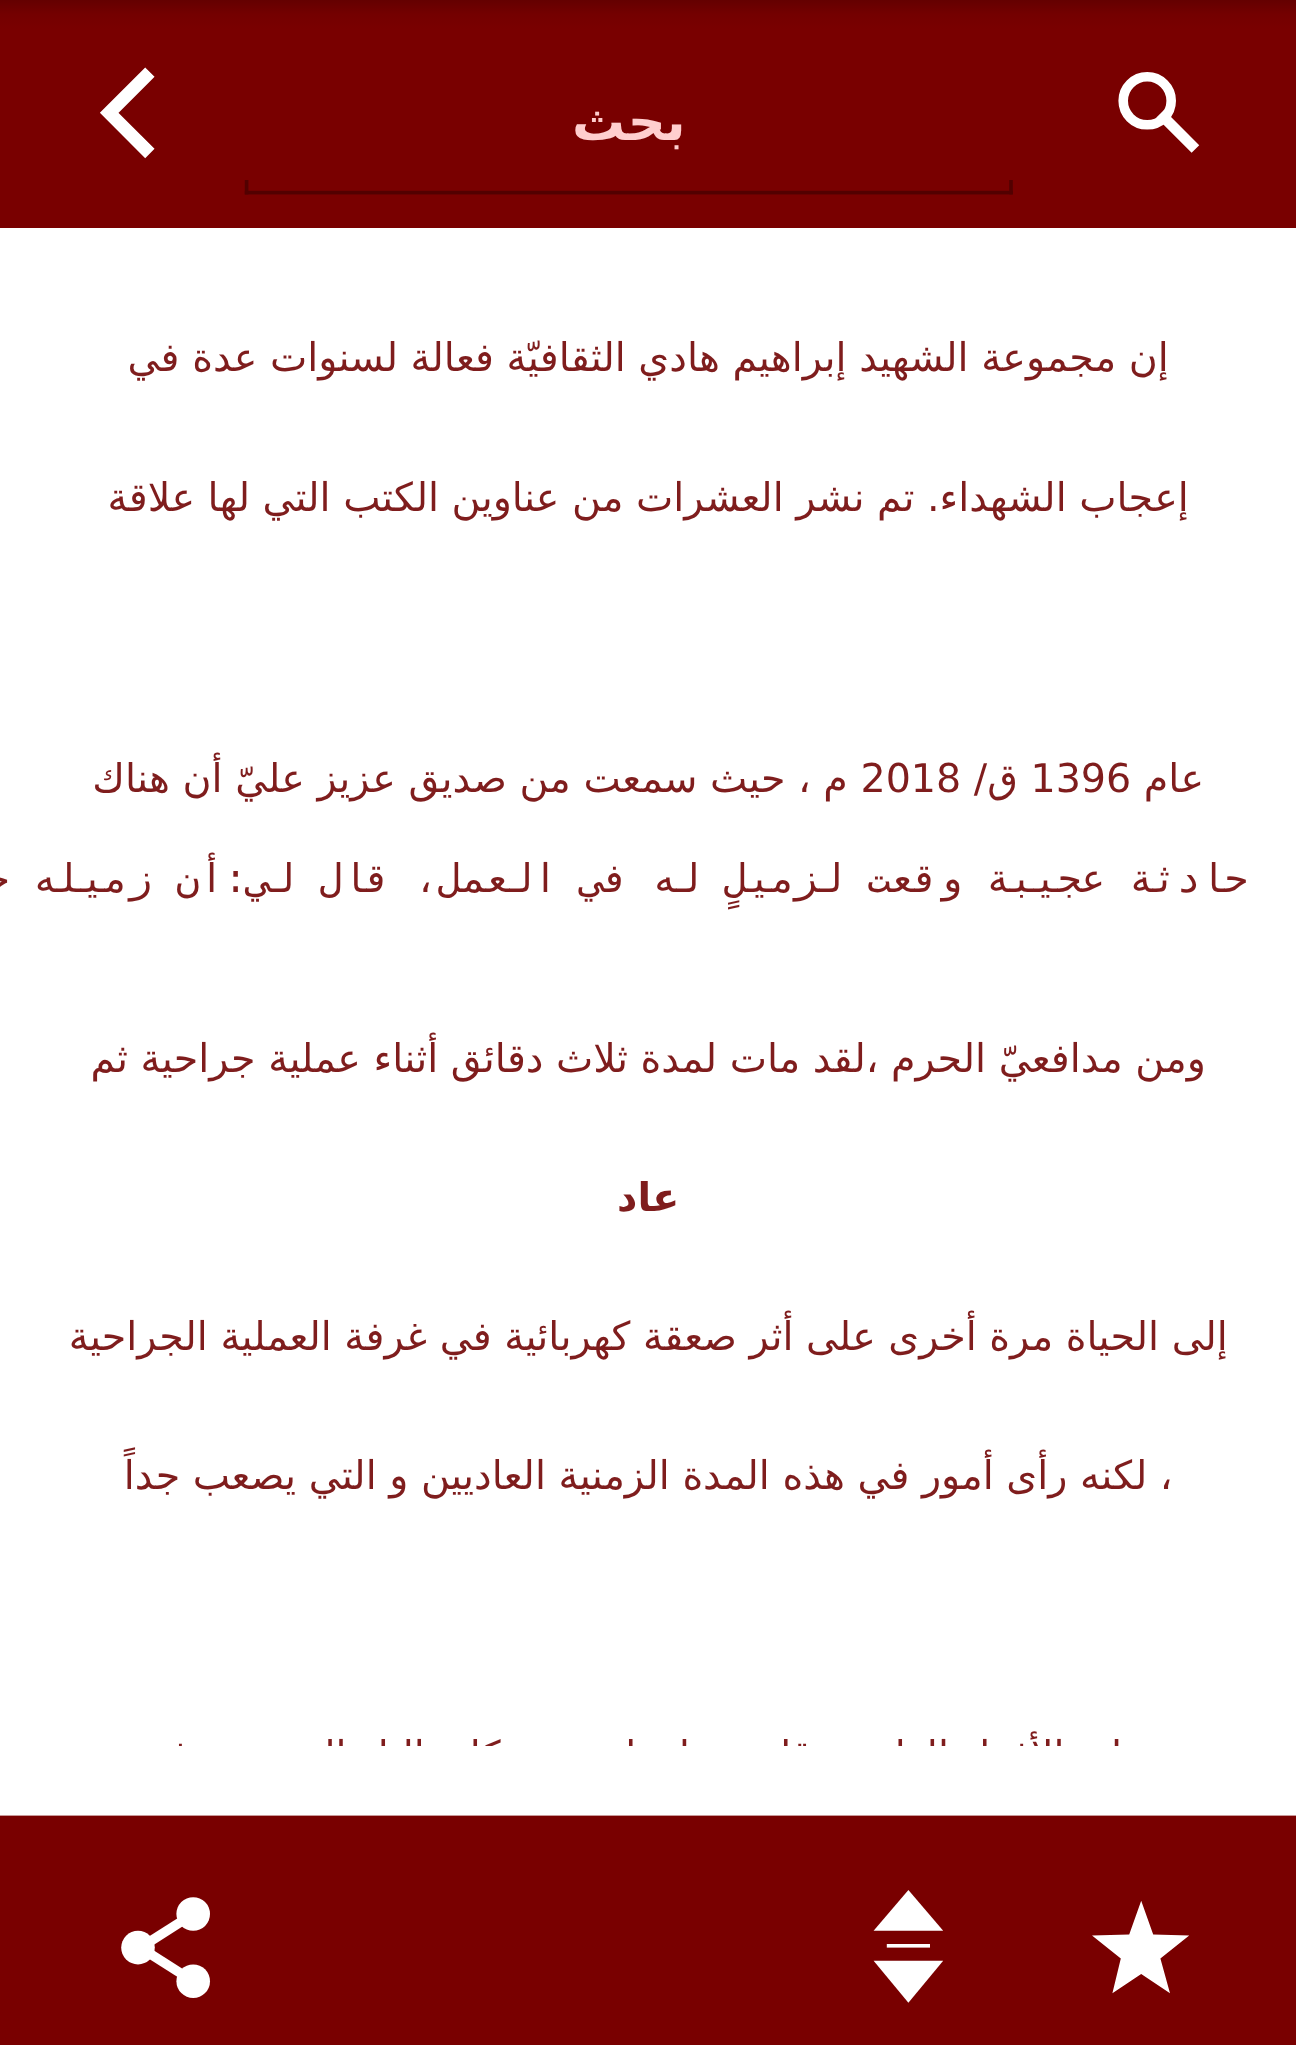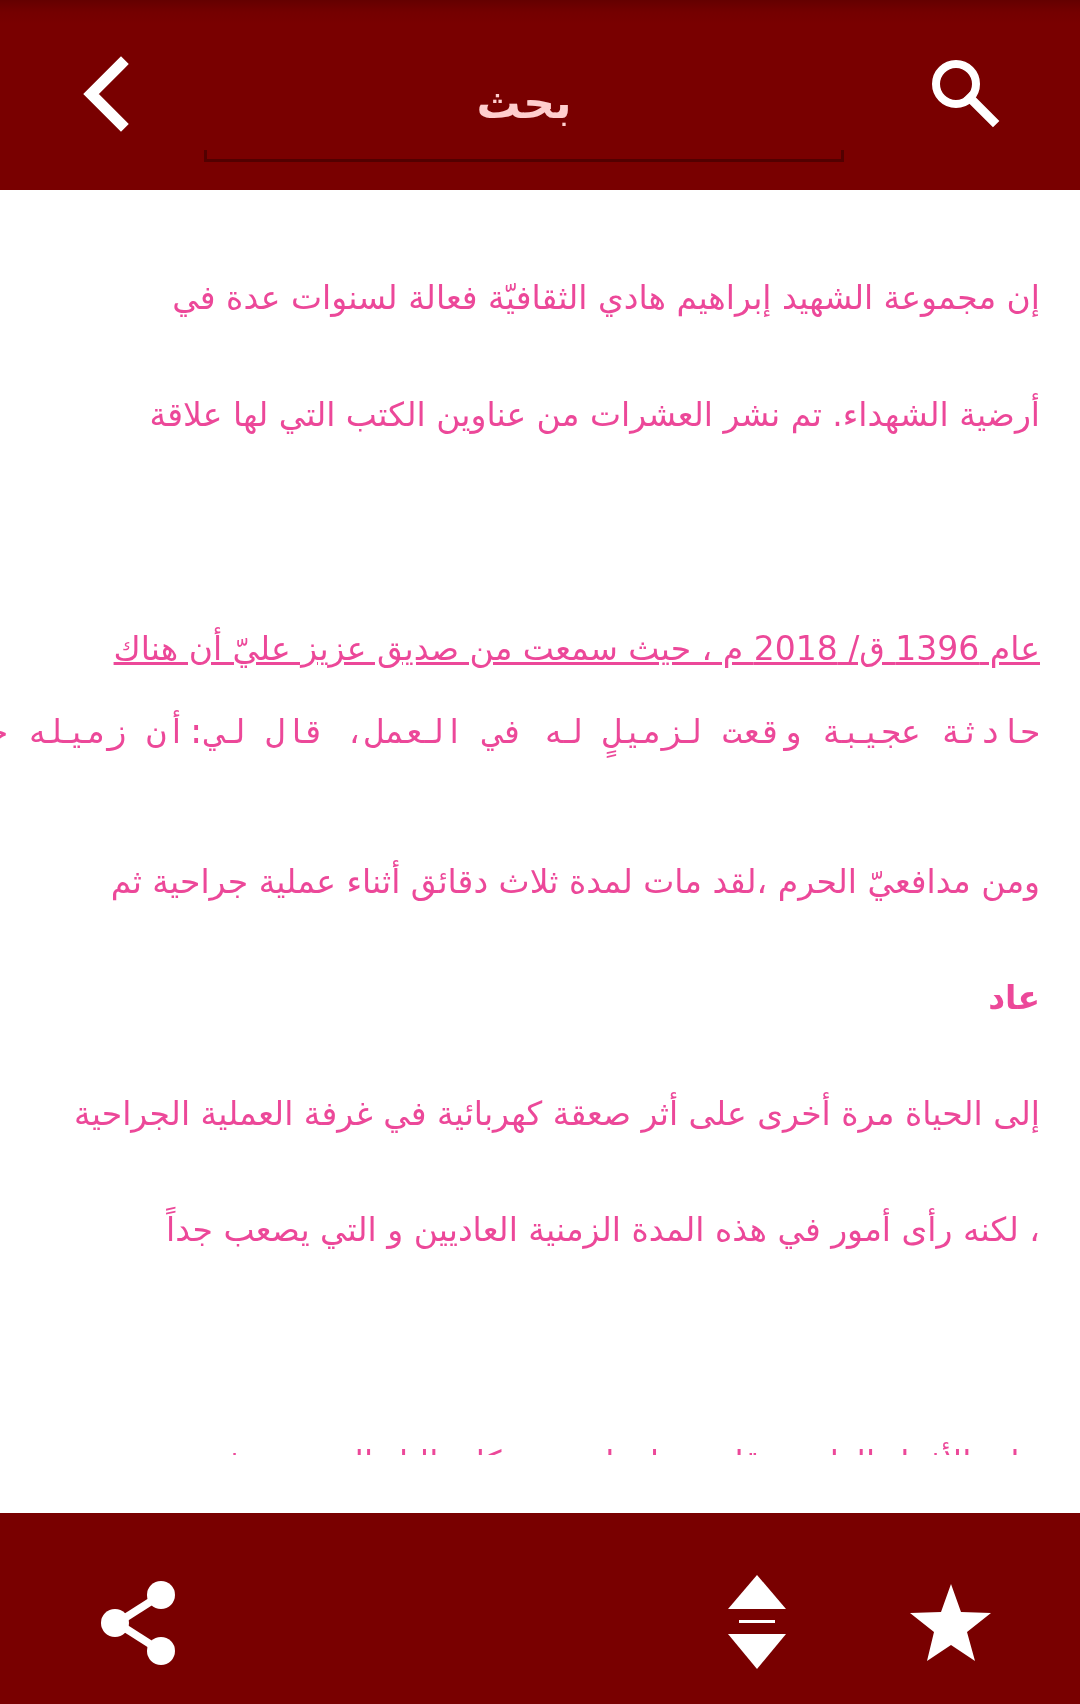--- a/index.html
+++ b/index.html
@@ -89,21 +89,22 @@
       height: 1265px;
       overflow: hidden;
       direction: rtl;
     }
     .text-line {
       position: absolute;
       left: 40px;
       width: 1000px;
       height: 60px;
       line-height: 60px;
-      color: #ec4899;
+      text-align: center;
+      color: #7f1d1d;
       font-family: "DejaVu Sans", sans-serif;
       font-size: 33px;
       white-space: nowrap;
       direction: rtl;
     }
 
     
     .bottom-bar {
       position: absolute;
       left: 0; top: 1513px;
@@ -145,22 +146,22 @@
     <div class="icon-btn search-btn">
       <svg width="80" height="80" viewBox="0 0 80 80">
         <circle cx="30" cy="30" r="20" fill="none" stroke="#ffffff" stroke-width="8"></circle>
         <line x1="44" y1="44" x2="67" y2="67" stroke="#ffffff" stroke-width="9" stroke-linecap="square"></line>
       </svg>
     </div>
   </div>
 
   <div class="content">
     <div class="text-line" style="top:78px;">إن مجموعة الشهيد إبراهيم هادي الثقافيّة فعالة لسنوات عدة في</div>
-    <div class="text-line" style="top:195px;">أرضية الشهداء. تم نشر العشرات من عناوين الكتب التي لها علاقة</div>
-    <div class="text-line" style="top:429px;text-decoration:underline;">عام 1396 ق/ 2018 م ، حيث سمعت من صديق عزيز عليّ أن هناك</div>
+    <div class="text-line" style="top:195px;">إعجاب الشهداء. تم نشر العشرات من عناوين الكتب التي لها علاقة</div>
+    <div class="text-line" style="top:429px;">عام 1396 ق/ 2018 م ، حيث سمعت من صديق عزيز عليّ أن هناك</div>
     <div class="text-line" style="top:515px;font-family:Liberation Mono, monospace;">حادثة عجيبة وقعت لزميلٍ له في العمل، قال لي:أن زميله جريح الحرب</div>
     <div class="text-line" style="top:662px;">ومن مدافعيّ الحرم ،لقد مات لمدة ثلاث دقائق أثناء عملية جراحية ثم</div>
     <div class="text-line" style="top:778px;font-weight:bold;">عاد</div>
     <div class="text-line" style="top:894px;">إلى الحياة مرة أخرى على أثر صعقة كهربائية في غرفة العملية الجراحية</div>
     <div class="text-line" style="top:1010px;">، لكنه رأى أمور في هذه المدة الزمنية العاديين و التي يصعب جداً</div>
     <div class="text-line" style="top:1243px;">على الأفراد العاديين قام زميل نا سب حكاية الناء الح عة ح فة</div>
   </div>
 
   <div class="bottom-bar">
 

